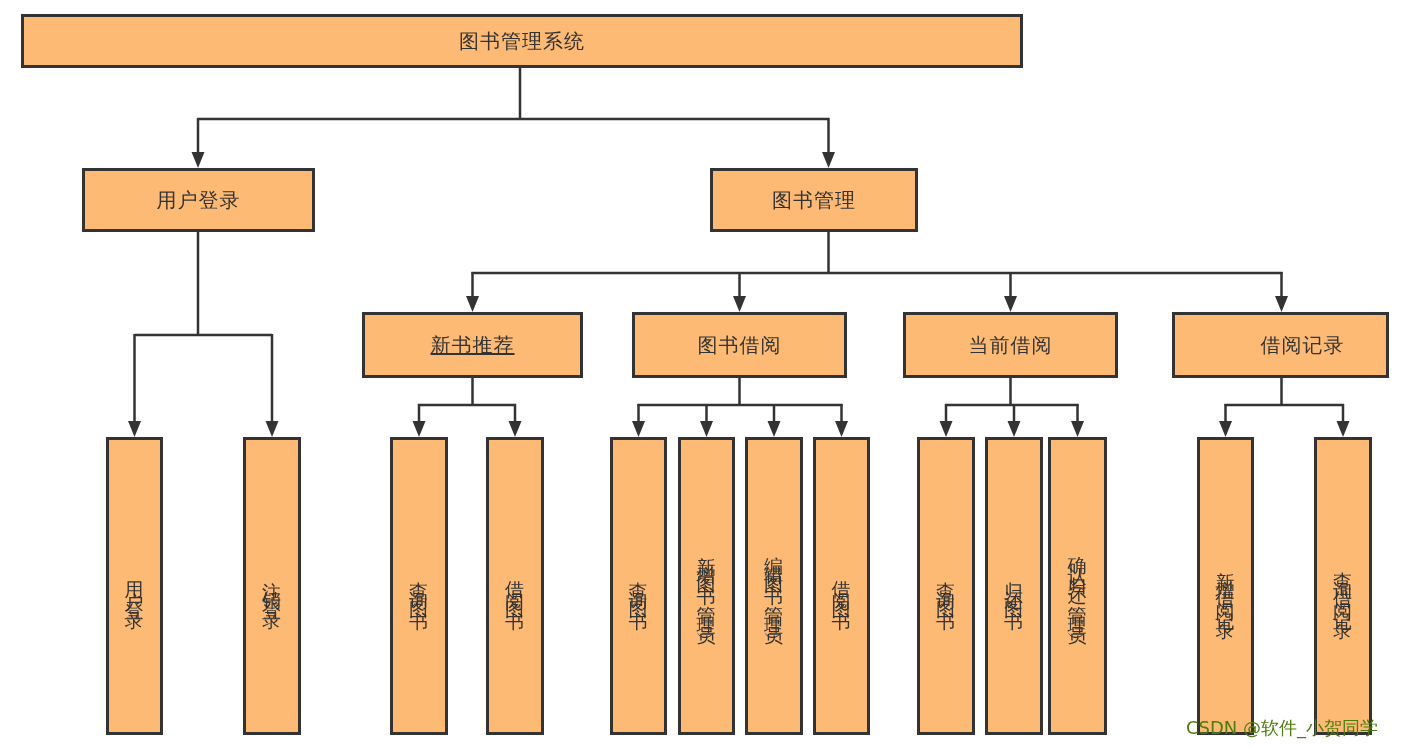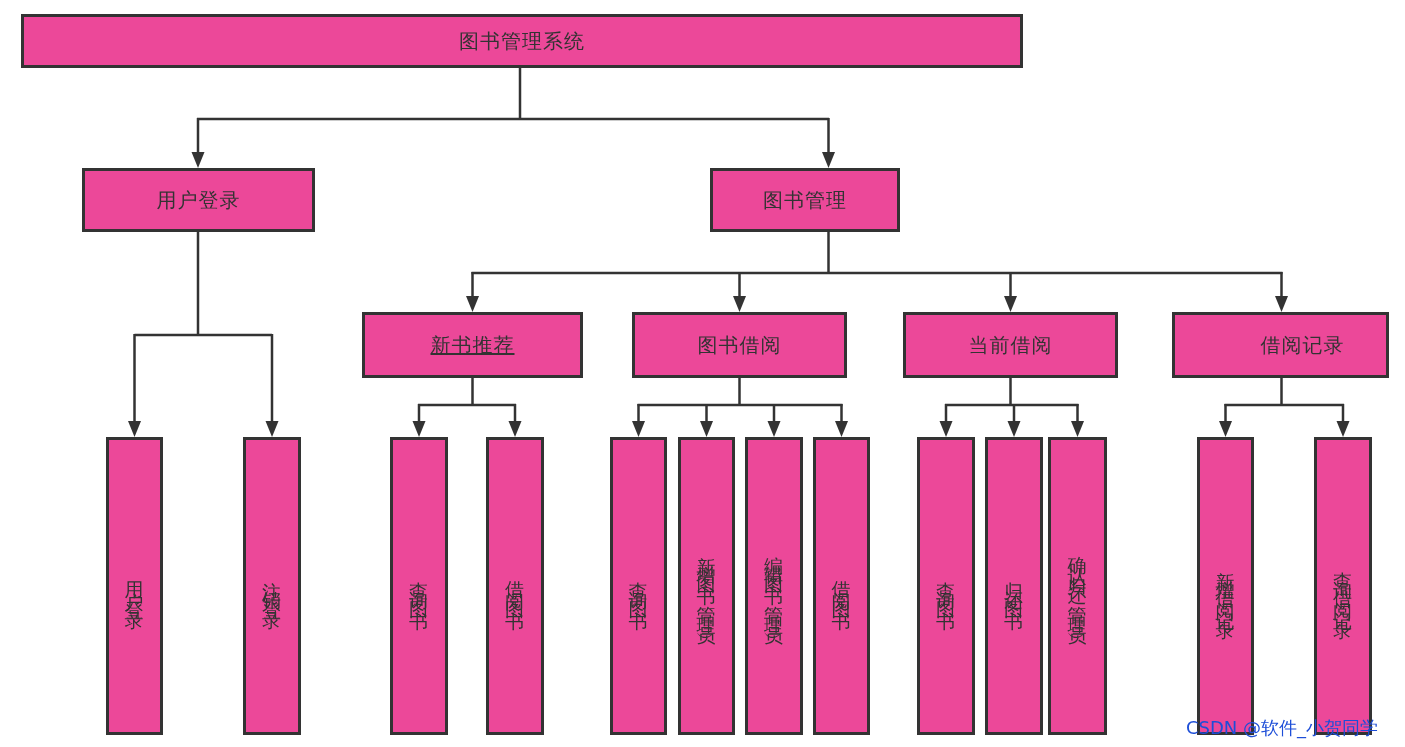--- a/index.html
+++ b/index.html
@@ -1,26 +1,26 @@
 <!DOCTYPE html>
 <html><head>
 <meta charset="utf-8">
 <style>
   html,body{margin:0;padding:0;background:#ffffff;}
   body{width:1405px;height:747px;position:relative;overflow:hidden;
        font-family:"DejaVu Sans","Liberation Sans",sans-serif;}
   .canvas{position:absolute;left:0;top:0;width:1405px;height:747px;background:#ffffff;}
   svg.connectors{position:absolute;left:0;top:0;}
-  .box{position:absolute;box-sizing:border-box;border:3px solid #333333;background:#ec4899;
+  .box{position:absolute;box-sizing:border-box;border:3px solid #333333;background:#fdba74;
        display:flex;align-items:center;justify-content:center;color:#333333;}
   .h{font-size:20px;letter-spacing:1px;white-space:nowrap;}
   .v{font-size:19px;}
   .v .vtext{writing-mode:vertical-rl;text-orientation:mixed;line-height:1;
             letter-spacing:10px;white-space:nowrap;}
-  .watermark{position:absolute;left:1186px;top:716px;font-size:18px;color:#1d4ed8;
+  .watermark{position:absolute;left:1186px;top:716px;font-size:18px;color:#4d7c0f;
              white-space:nowrap;z-index:5;}
 </style>
 </head>
 <body>
 
 <div class="canvas">
 
   <svg class="connectors" width="1405" height="747" viewBox="0 0 1405 747" stroke="#333333" stroke-width="2.5" fill="#333333">
 
     <line x1="520" y1="68" x2="520" y2="120"></line>
@@ -83,21 +83,21 @@
     <polygon points="1336.5,421 1349.5,421 1343,437" stroke="none"></polygon>
   </svg>
 
   <div class="box h" style="left:21px;top:14px;width:1002px;height:54px;">
     <span>图书管理系统</span>
   </div>
 
   <div class="box h" style="left:82px;top:168px;width:233px;height:64px;">
     <span>用户登录</span>
   </div>
-  <div class="box h" style="left:710px;top:168px;width:190px;height:64px;">
+  <div class="box h" style="left:710px;top:168px;width:208px;height:64px;">
     <span>图书管理</span>
   </div>
 
   <div class="box h" style="left:362px;top:312px;width:221px;height:66px;text-decoration:underline;">
     <span>新书推荐</span>
   </div>
   <div class="box h" style="left:903px;top:312px;width:215px;height:66px;">
     <span>当前借阅</span>
   </div>
   <div class="box h" style="left:632px;top:312px;width:215px;height:66px;">

